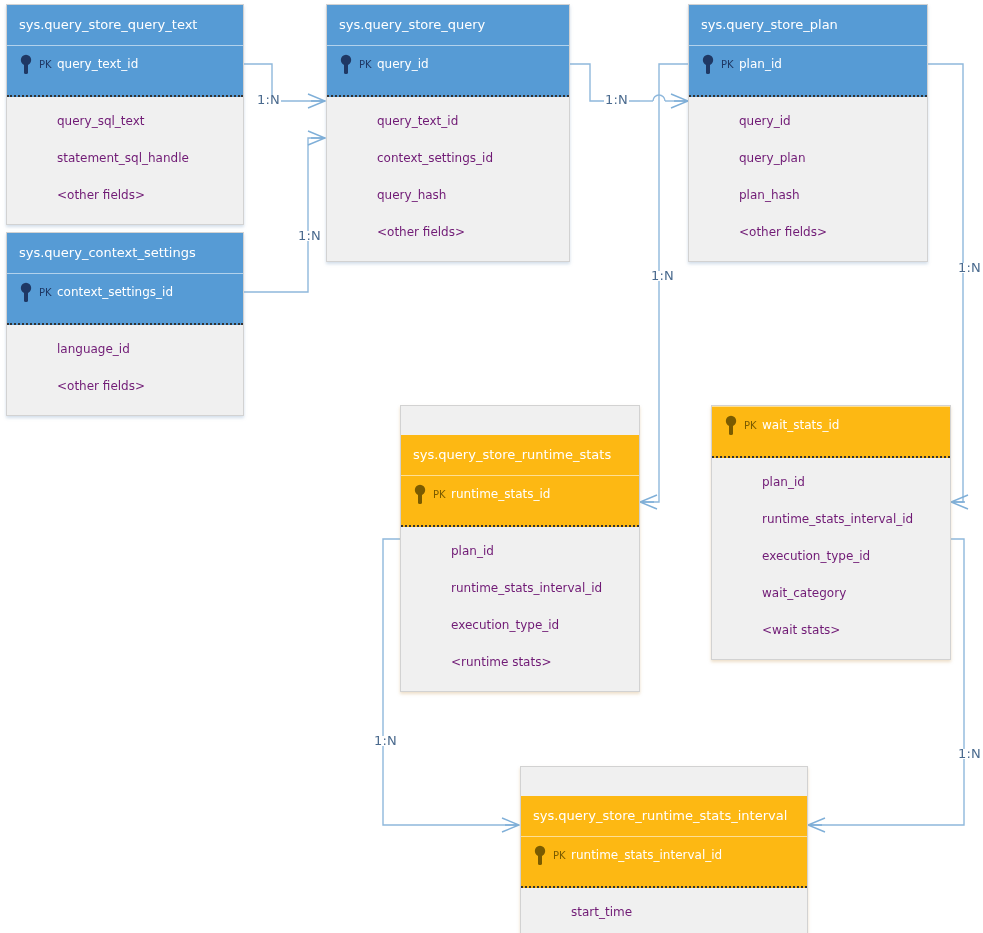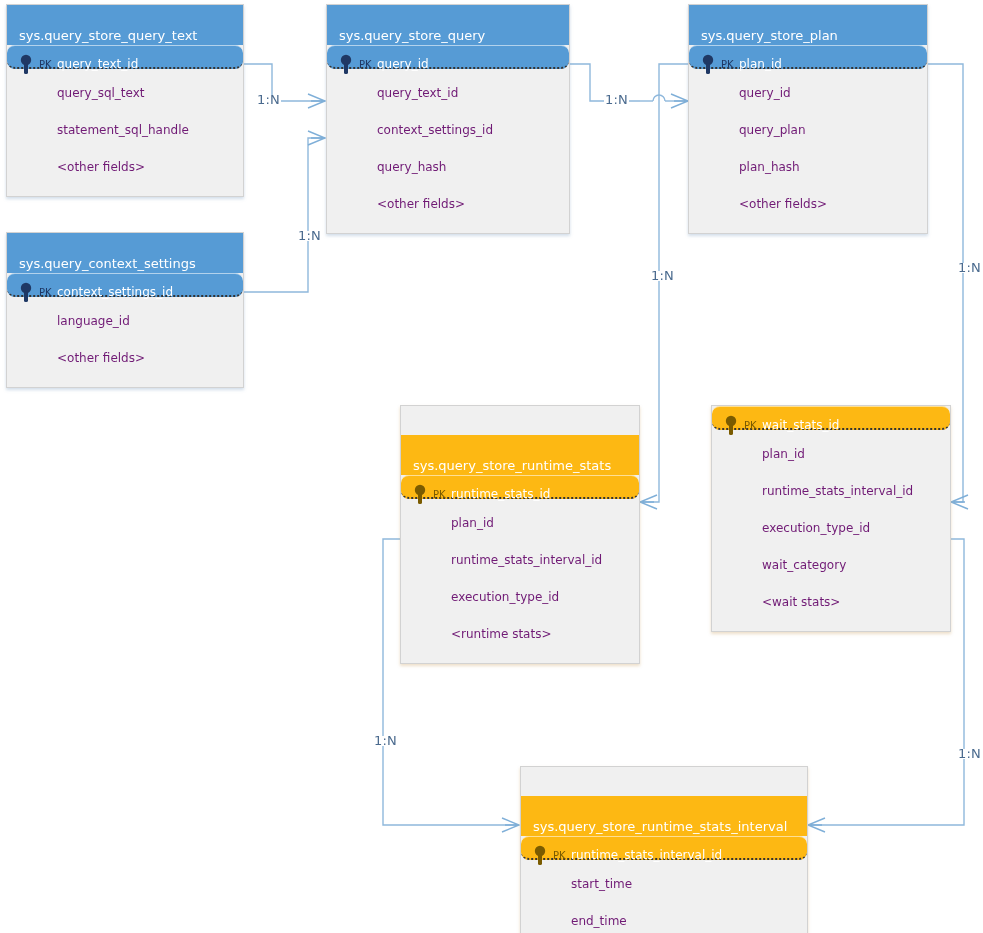--- a/index.html
+++ b/index.html
@@ -47,33 +47,32 @@
     position:absolute;
     box-sizing:border-box;
     background:#F0F0F0;
     border:1px solid #D2D2D2;
     box-shadow:0 2px 3px rgba(130,160,195,.35);
   }
   .t-head{
     box-sizing:border-box;
     height:40px;
     line-height:40px;
-    padding:11px 12px;
+    padding:0 12px;
     font-size:13px;
     color:#ffffff;
     white-space:nowrap;
     overflow:hidden;
   }
   .t-pk{
     box-sizing:border-box;
-    height:24px;
+    height:52px;
     position:relative;
     border-top:1px solid rgba(255,255,255,.55);
     border-bottom:2px dotted #333333;
-    border-radius:8px;
   }
   .t-pk .pkname{
     position:absolute;
     left:50px;top:0;
     height:36px;line-height:36px;
     font-size:12px;
     color:#ffffff;
     white-space:nowrap;
   }
   .keyicon{

